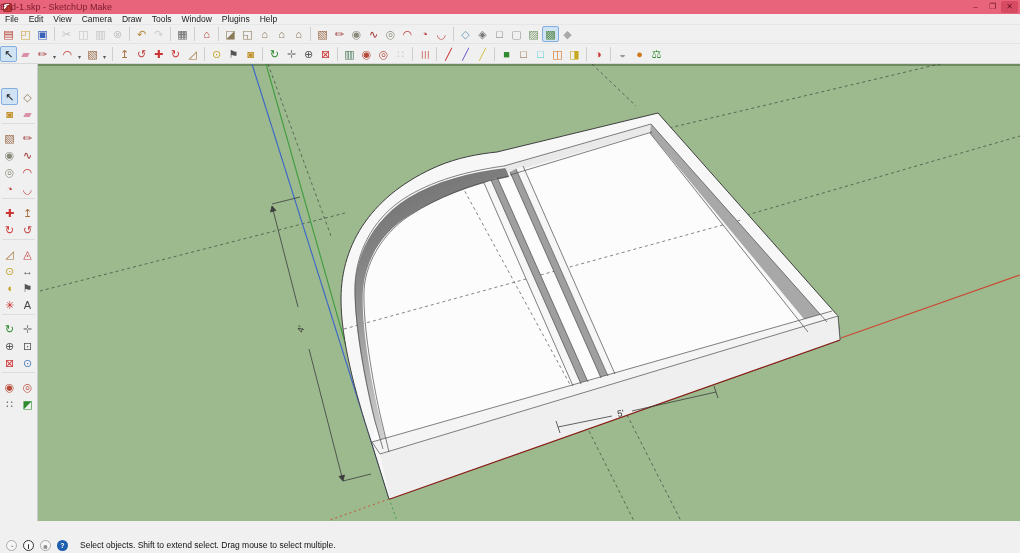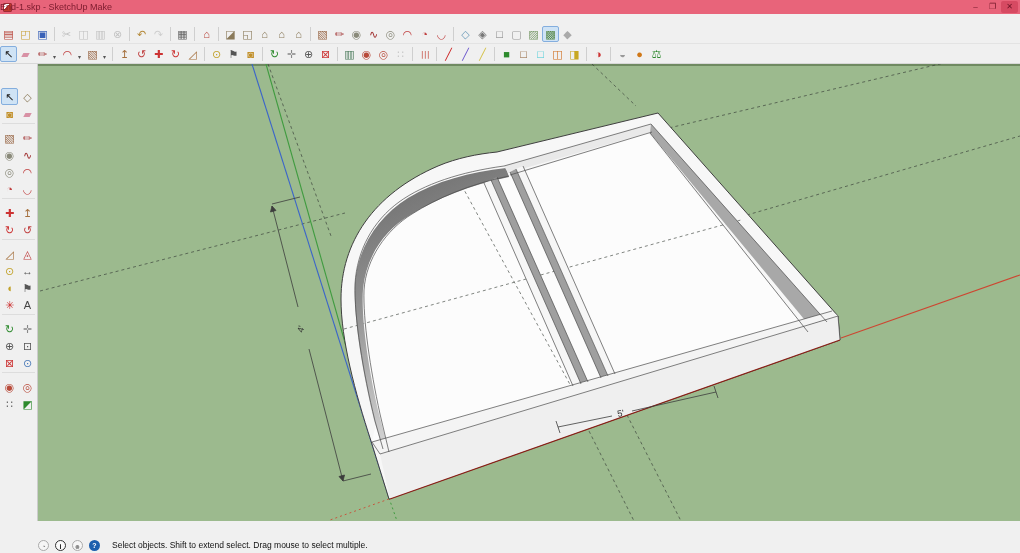--- a/index.html
+++ b/index.html
@@ -54,21 +54,21 @@
 
   
   #measurebar { position:absolute; left:0; top:521px; width:1020px; height:16px;
     background:#eeeeee; border-top:1px solid #cfcfcf; }
   #measurebox { position:absolute; left:0; top:0; width:424px; height:16px;
     background:#f6f6f6; border:1px solid #d6d6d6; }
   #measurelabel { font-size:8.5px; color:#333; line-height:14px; padding-left:24px; }
 
   
   #statusbar { position:absolute; left:0; top:537px; width:829px; height:16px;
-    background:#f0f0f0; display:flex; align-items:center;padding-left:32px; }
+    background:#f0f0f0; display:flex; align-items:center; }
   .sbi { width:11px; height:11px; border-radius:50%; margin-left:6px; font-size:7px;
     line-height:11px; text-align:center; flex:0 0 auto; }
   .sbi.ring { border:1px solid #aaa; color:#888; background:#f6f6f6; }
   .sbi.ringb { border:1.5px solid #333; color:#222; font-weight:bold; background:#fbfbfb; }
   .sbi.solid { background:#1d5fae; color:#fff; font-weight:bold; }
   #status-text { font-size:8.5px; color:#111; margin-left:12px; }
 </style>
 </head>
 <body>
 
@@ -77,20 +77,31 @@
   <div id="titlebar">
     <div id="title-logo"></div>
     <div id="title-text">End-1.skp - SketchUp Make</div>
     <div id="win-btns">
       <div class="winbtn">–</div>
       <div class="winbtn">❐</div>
       <div class="winbtn close">✕</div>
     </div>
   </div>
 
+  <div id="menubar">
+      <span class="menu-item">File</span>
+      <span class="menu-item">Edit</span>
+      <span class="menu-item">View</span>
+      <span class="menu-item">Camera</span>
+      <span class="menu-item">Draw</span>
+      <span class="menu-item">Tools</span>
+      <span class="menu-item">Window</span>
+      <span class="menu-item">Plugins</span>
+      <span class="menu-item">Help</span>
+    </div>
 
   <div id="toolbar1">
       <span class="tbi" title="new-file" style="color: rgb(184, 68, 58);">▤</span>
       <span class="tbi" title="open-file" style="color: rgb(201, 162, 58);">◰</span>
       <span class="tbi" title="save-file" style="color: rgb(58, 98, 184);">▣</span>
       <span class="tsep"></span>
       <span class="tbi dis" title="cut" style="color: rgb(119, 119, 119);">✂</span>
       <span class="tbi dis" title="copy" style="color: rgb(119, 119, 119);">◫</span>
       <span class="tbi dis" title="paste" style="color: rgb(119, 119, 119);">▥</span>
       <span class="tbi dis" title="delete" style="color: rgb(119, 119, 119);">⊗</span>

